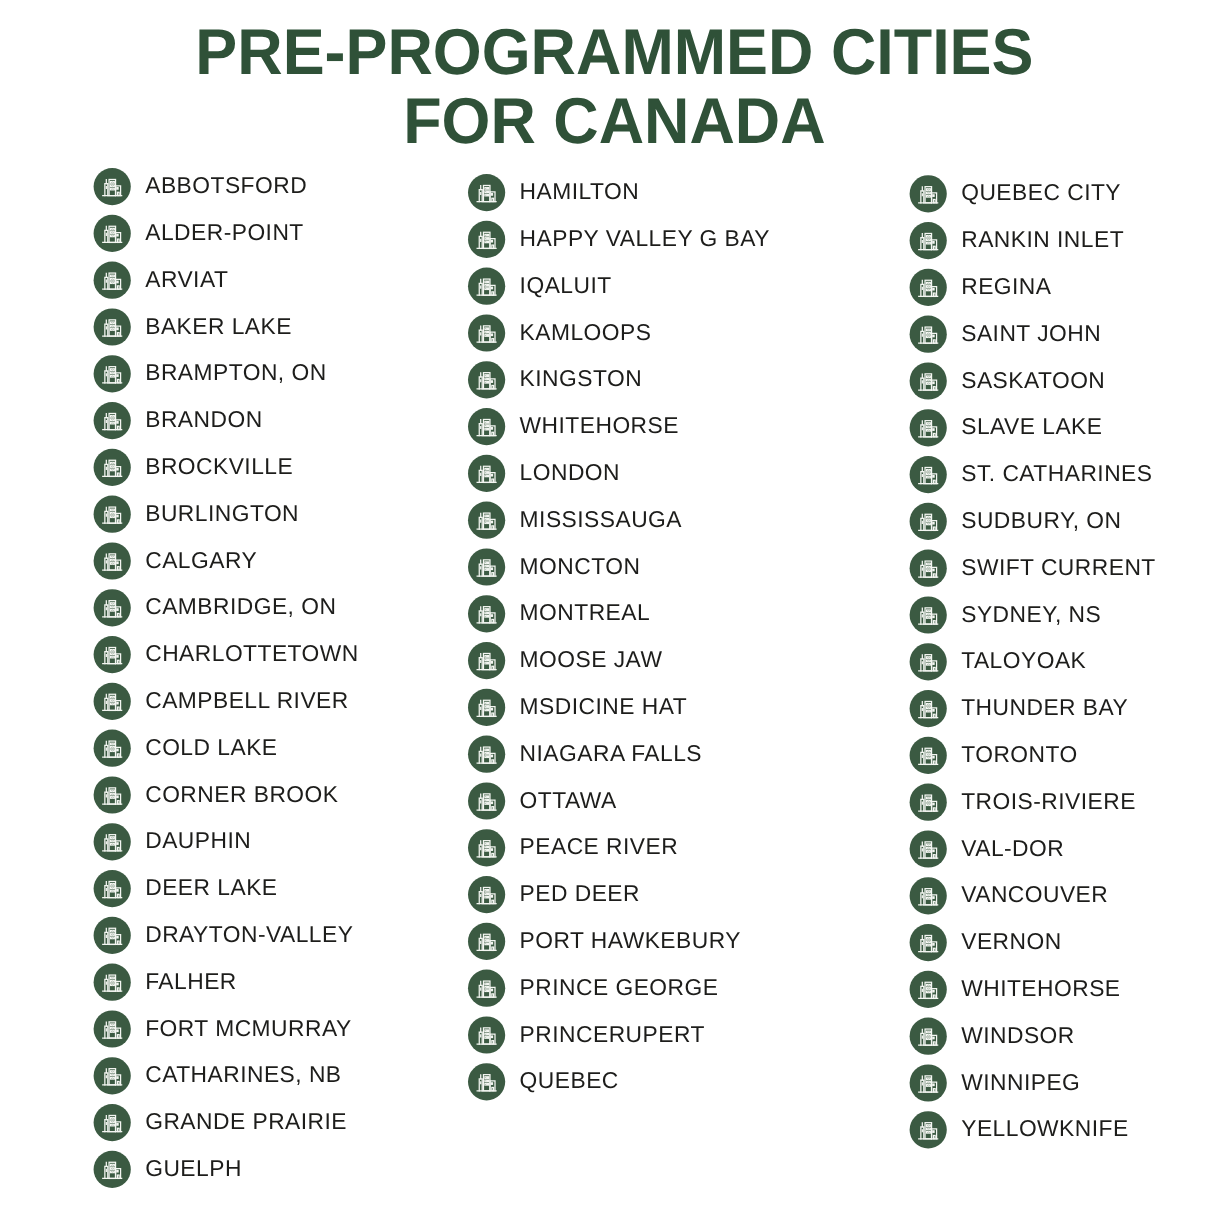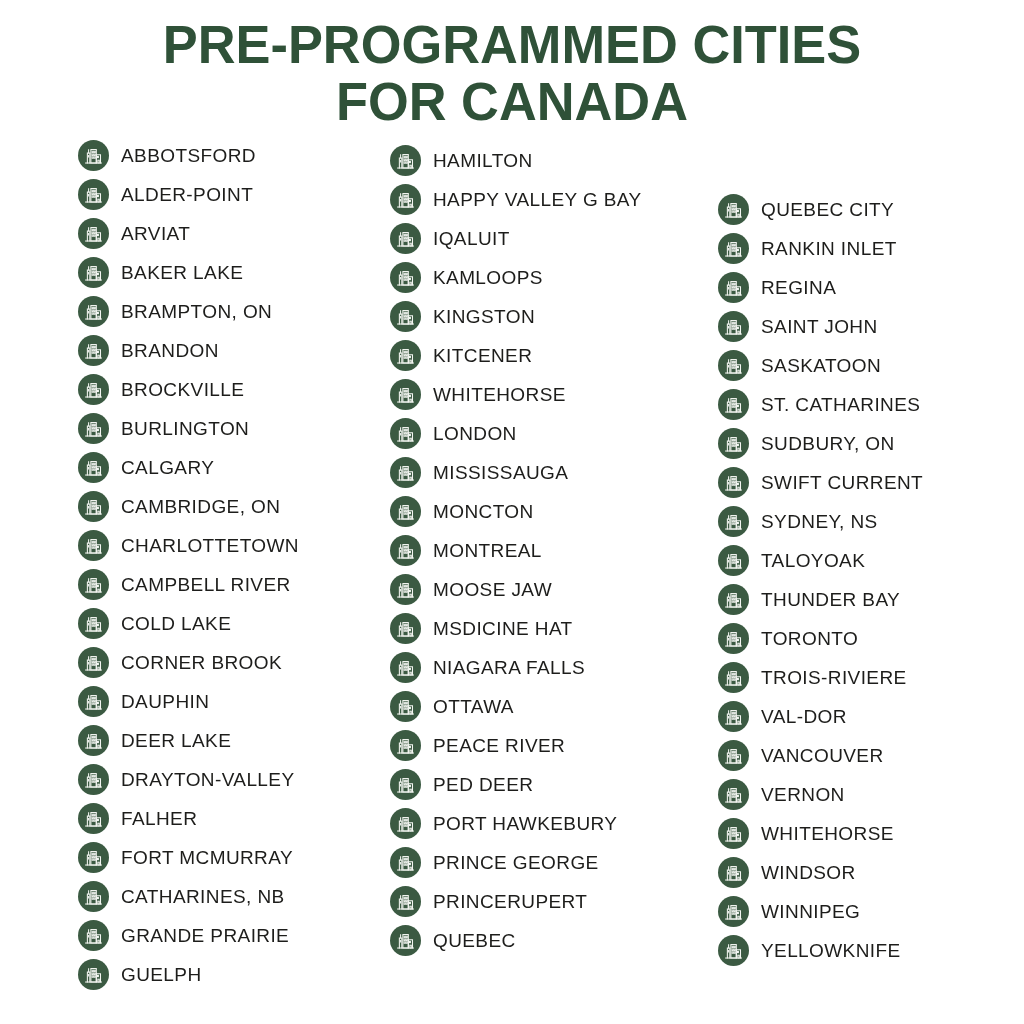--- a/index.html
+++ b/index.html
@@ -29,21 +29,21 @@
     transform-origin:center top;
   }
   .col{
     position:absolute;
     display:flex;
     flex-direction:column;
     gap:8px;
   }
   .col1{left:78px;top:140px;}
   .col2{left:390px;top:145px;}
-  .col3{left:718px;top:146px;margin-top:48px;}
+  .col3{left:758px;top:146px;}
   .row{
     display:flex;
     align-items:center;
     gap:12px;
     height:31px;
   }
   .icon-circle{
     width:31px;height:31px;
     border-radius:50%;
     background:var(--icon_green);
@@ -766,45 +766,20 @@
         <rect x="12.7" y="13.6" width="1.3" height="1.5"></rect>
 
         <path d="M15.2 20.6v-9.4h4.8v9.4"></path>
         <rect x="16.4" y="13" width="1.2" height="1.4"></rect>
         <rect x="17" y="17.4" width="1.6" height="3.2"></rect>
       </svg>
     </span>
     <span class="city-label">KINGSTON</span>
   </div>
 
-  <div class="row">
-    <span class="icon-circle">
-      <svg width="21" height="21" viewBox="0 0 24 24" fill="none" stroke="#f4f6f2" stroke-width="1.2" stroke-linecap="square">
-
-        <path d="M3 20.6h18"></path>
-
-        <path d="M5 20.6V9.2h2.8v11.4"></path>
-        <path d="M6.4 9.2V5.4"></path>
-        <path d="M6.4 12v1.8"></path>
-
-        <rect x="9" y="5.2" width="6.2" height="15.4"></rect>
-        <rect x="10.4" y="7.2" width="1.3" height="1.5"></rect>
-        <rect x="12.7" y="7.2" width="1.3" height="1.5"></rect>
-        <rect x="10.4" y="10.4" width="1.3" height="1.5"></rect>
-        <rect x="12.7" y="10.4" width="1.3" height="1.5"></rect>
-        <rect x="10.4" y="13.6" width="1.3" height="1.5"></rect>
-        <rect x="12.7" y="13.6" width="1.3" height="1.5"></rect>
-
-        <path d="M15.2 20.6v-9.4h4.8v9.4"></path>
-        <rect x="16.4" y="13" width="1.2" height="1.4"></rect>
-        <rect x="17" y="17.4" width="1.6" height="3.2"></rect>
-      </svg>
-    </span>
-    <span class="city-label">KITCENER</span>
-  </div>
 
   <div class="row">
     <span class="icon-circle">
       <svg width="21" height="21" viewBox="0 0 24 24" fill="none" stroke="#f4f6f2" stroke-width="1.2" stroke-linecap="square">
 
         <path d="M3 20.6h18"></path>
 
         <path d="M5 20.6V9.2h2.8v11.4"></path>
         <path d="M6.4 9.2V5.4"></path>
         <path d="M6.4 12v1.8"></path>
@@ -1313,20 +1288,45 @@
         <rect x="12.7" y="13.6" width="1.3" height="1.5"></rect>
 
         <path d="M15.2 20.6v-9.4h4.8v9.4"></path>
         <rect x="16.4" y="13" width="1.2" height="1.4"></rect>
         <rect x="17" y="17.4" width="1.6" height="3.2"></rect>
       </svg>
     </span>
     <span class="city-label">SASKATOON</span>
   </div>
 
+  <div class="row">
+    <span class="icon-circle">
+      <svg width="21" height="21" viewBox="0 0 24 24" fill="none" stroke="#f4f6f2" stroke-width="1.2" stroke-linecap="square">
+
+        <path d="M3 20.6h18"></path>
+
+        <path d="M5 20.6V9.2h2.8v11.4"></path>
+        <path d="M6.4 9.2V5.4"></path>
+        <path d="M6.4 12v1.8"></path>
+
+        <rect x="9" y="5.2" width="6.2" height="15.4"></rect>
+        <rect x="10.4" y="7.2" width="1.3" height="1.5"></rect>
+        <rect x="12.7" y="7.2" width="1.3" height="1.5"></rect>
+        <rect x="10.4" y="10.4" width="1.3" height="1.5"></rect>
+        <rect x="12.7" y="10.4" width="1.3" height="1.5"></rect>
+        <rect x="10.4" y="13.6" width="1.3" height="1.5"></rect>
+        <rect x="12.7" y="13.6" width="1.3" height="1.5"></rect>
+
+        <path d="M15.2 20.6v-9.4h4.8v9.4"></path>
+        <rect x="16.4" y="13" width="1.2" height="1.4"></rect>
+        <rect x="17" y="17.4" width="1.6" height="3.2"></rect>
+      </svg>
+    </span>
+    <span class="city-label">SLAVE LAKE</span>
+  </div>
 
   <div class="row">
     <span class="icon-circle">
       <svg width="21" height="21" viewBox="0 0 24 24" fill="none" stroke="#f4f6f2" stroke-width="1.2" stroke-linecap="square">
 
         <path d="M3 20.6h18"></path>
 
         <path d="M5 20.6V9.2h2.8v11.4"></path>
         <path d="M6.4 9.2V5.4"></path>
         <path d="M6.4 12v1.8"></path>

